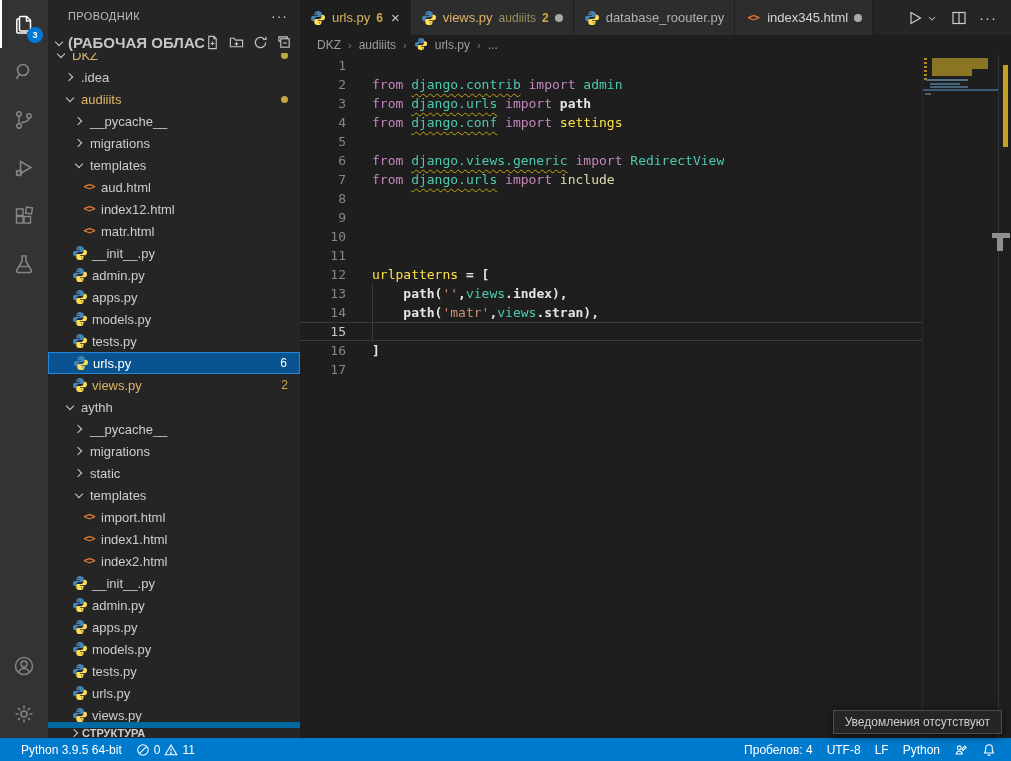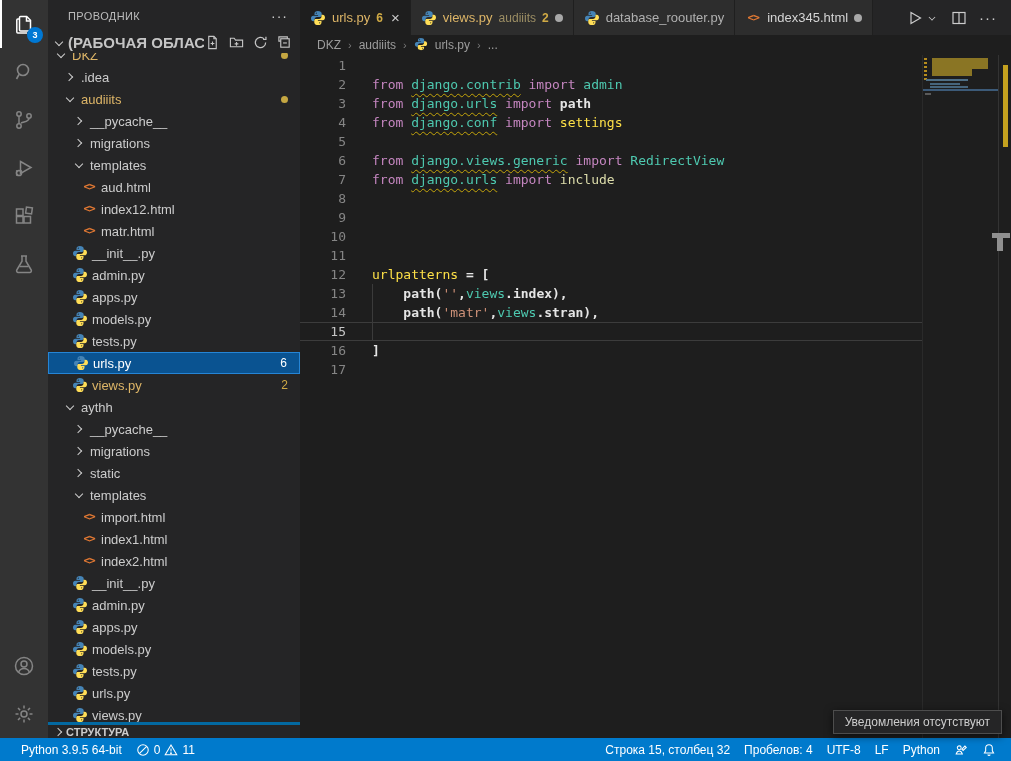--- a/index.html
+++ b/index.html
@@ -29,22 +29,22 @@
   .ws-actions .wsi{width:16px;height:16px;color:#c5c5c5;cursor:pointer;display:flex;align-items:center;justify-content:center;}
   .ws-actions svg{width:15px;height:15px;}
   .tree{height:669px;overflow:hidden;position:relative;}
   .trow{height:22px;display:flex;align-items:center;cursor:pointer;padding-right:12px;position:relative;}
   .trow .tlabel{margin-left:4px;white-space:nowrap;}
   .trow.gold .tlabel{color:#ddb567;}
   .trow.sel{background:#0a5391;border:1px solid #2585d6;color:#ffffff;}
   .tbadge{margin-left:auto;font-size:12px;color:#ffffff;}
   .tbadge.bgold{color:#d0aa45;}
   .tdot{margin-left:auto;width:7px;height:7px;border-radius:50%;background:#c5a742;}
-  .outline-header{position:absolute;left:0;right:0;bottom:0;height:16px;background:#252526;border-top:3px solid #0369a1;
-                  display:flex;align-items:center;font-weight:bold;font-size:11px;color:#cccccc;padding-left:4px;}
+  .outline-header{position:absolute;left:0;right:0;bottom:0;height:16px;background:#252526;border-top:6px solid #0369a1;
+                  display:flex;align-items:center;font-weight:bold;font-size:11px;color:#cccccc;padding-left:20px;}
   
   .tw{width:14px;height:14px;display:inline-flex;align-items:center;justify-content:center;flex-shrink:0;}
   .tw::before{content:"";width:5px;height:5px;border-right:1.4px solid #cccccc;border-bottom:1.4px solid #cccccc;display:block;}
   .tw.col::before{transform:rotate(-45deg);margin-left:-2px;}
   .tw.exp::before{transform:rotate(45deg);margin-top:-2px;}
   
   .fi{width:16px;height:16px;flex-shrink:0;display:inline-block;}
   .html-fi{color:#e37933;font-weight:bold;font-size:11px;line-height:16px;text-align:center;letter-spacing:-1px;font-family:"DejaVu Sans Mono",monospace;}
 
   
@@ -560,23 +560,20 @@
         <svg viewBox="0 0 16 16" fill="none" stroke="currentColor" stroke-width="1.2">
             <path d="M8 2.2 14.6 13.4H1.4z"></path>
             <path d="M8 6.4v3.2"></path>
             <circle cx="8" cy="11.6" r="0.5"></circle>
           </svg>
         <span>11</span>
       </span>
     </span>
     <span class="st-right">
       <span class="st-item">
-          <span>Строка 15, столбец 32</span>
-        </span>
-      <span class="st-item">
           <span>Пробелов: 4</span>
         </span>
       <span class="st-item">
           <span>UTF-8</span>
         </span>
       <span class="st-item">
           <span>LF</span>
         </span>
       <span class="st-item">
           <span>Python</span>

